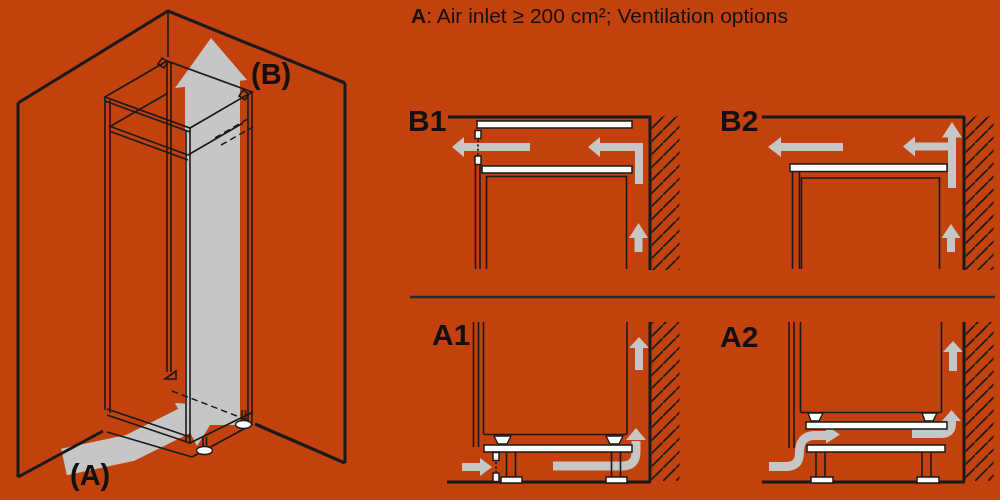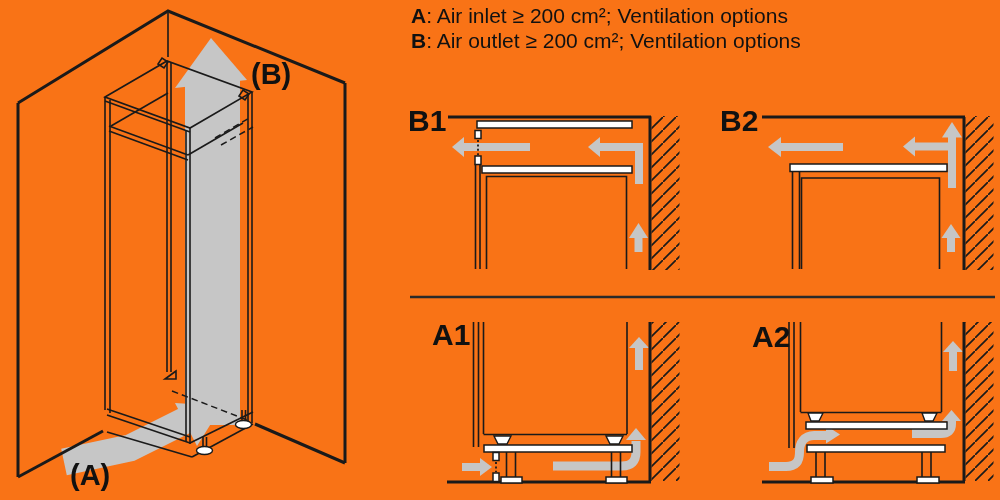--- a/index.html
+++ b/index.html
@@ -1,18 +1,18 @@
 <!DOCTYPE html>
 <html style="--arrow: #c6c6c6; --line: #1a1a1a;"><head>
 <meta charset="utf-8">
 <style>
   :root { --arrow:#c6c6c6; --line:#1a1a1a; }
   html,body { margin:0; padding:0; background:#fff; }
   #page {
-    position:relative; width:1000px; height:500px; background:#f97316;
+    position:relative; width:1000px; height:500px; background:#c2410c;
     font-family:"Liberation Sans", sans-serif; color:#111; overflow:hidden;
   }
   svg { position:absolute; left:0; top:0; }
   
   .k  { stroke:var(--line); stroke-width:1.6; fill:none; }
   .k3 { stroke:var(--line); stroke-width:3;   fill:none; }
   .wr { stroke:var(--line); stroke-width:1.5; fill:#fff; }
   .ft { stroke:var(--line); stroke-width:1.4; fill:#fff; }
   .dot { stroke:var(--line); stroke-width:1.8; fill:none; stroke-dasharray:2 2.4; }
   .dsh { stroke:var(--line); stroke-width:1.5; fill:none; stroke-dasharray:6.5 4; }
@@ -212,24 +212,23 @@
         <rect class="wr" x="811" y="477" width="22" height="6"></rect>
         <path class="k" d="M922,452 V477"></path>
           <path class="k" d="M931,452 V477"></path>
         <rect class="wr" x="917" y="477" width="22" height="6"></rect>
       </g>
     </g>
   </svg>
 
   <div class="legend">
     <div><b>A</b><span>: Air inlet ≥ 200 cm²; Ventilation options</span></div>
-    <div><b>B</b><span>: Air outlet ≥ 200 cm²; Ventilation options</span></div>
   </div>
 
   <div class="ilabel" style="left:251px; top:58px">(B)</div>
   <div class="ilabel" style="left:70px;  top:459px">(A)</div>
 
   <div class="plabel" style="left:408px; top:104px">B1</div>
   <div class="plabel" style="left:720px; top:104px">B2</div>
   <div class="plabel" style="left:432px; top:318px">A1</div>
-  <div class="plabel" style="left:752px; top:320px">A2</div>
+  <div class="plabel" style="left:720px; top:320px">A2</div>
 
 </div>
 
 </body></html>

